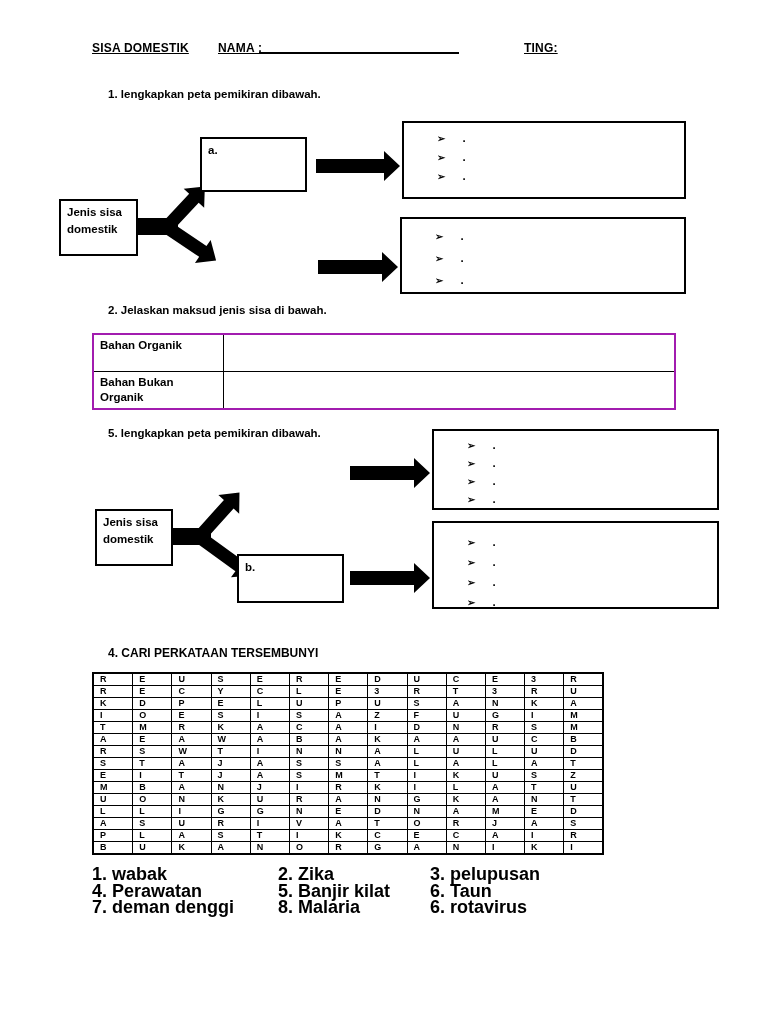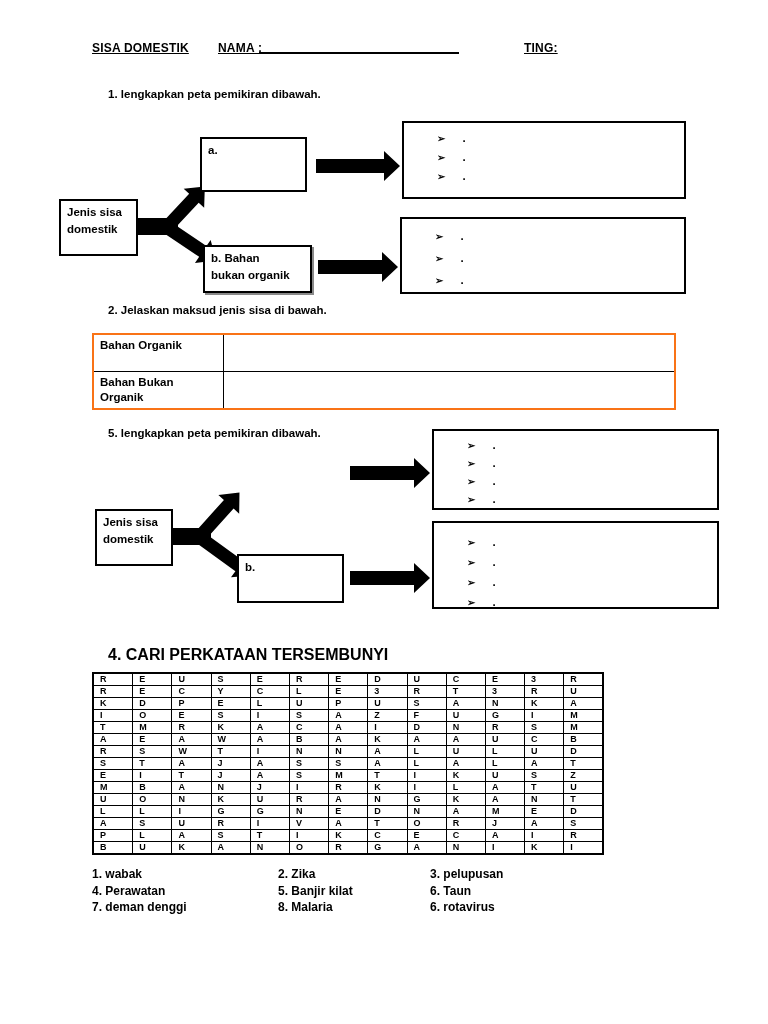--- a/index.html
+++ b/index.html
@@ -29,30 +29,30 @@
   .q1bb1 .brow:first-child{margin-top:4px;}
   .q1bb2 .brow{height:22px;line-height:22px;}
   .q1bb2 .brow:first-child{margin-top:5px;}
   .q3bb1 .brow{height:18px;line-height:18px;}
   .q3bb1 .brow:first-child{margin-top:4px;}
   .q3bb2 .brow{height:20px;line-height:20px;}
   .q3bb2 .brow:first-child{margin-top:8px;}
   
   .arrow-layer{position:absolute;left:0;top:0;width:768px;height:1024px;z-index:1;pointer-events:none;}
   
-  .def-table{position:absolute;left:92px;top:333px;width:584px;border-collapse:collapse;border:2px solid #f97316;z-index:3;}
+  .def-table{position:absolute;left:92px;top:333px;width:584px;border-collapse:collapse;border:2px solid #a21caf;z-index:3;}
   .def-table td{border:1px solid #000;vertical-align:top;font-size:11.5px;line-height:15px;}
   .def-table td.term{width:130px;padding:3px 32px 3px 6px;box-sizing:border-box;}
   .def-table tr:nth-child(1) td{height:34px;}
   .def-table tr:nth-child(2) td{height:33px;margin-top:24px;}
   
   .ws-table{position:absolute;left:92px;top:672px;border-collapse:collapse;border:2px solid #000;table-layout:fixed;z-index:3;}
   .ws-table td{border:1px solid #000;width:32.2px;height:11px;font-size:9px;line-height:11px;padding:0 0 0 6px;box-sizing:content-box;}
   
-  .answers{position:absolute;left:92px;top:866px;width:480px;display:grid;grid-template-columns:186px 152px 1fr;font-size:12px;line-height:16.5px;z-index:3;}
+  .answers{position:absolute;left:92px;top:866px;width:480px;display:grid;grid-template-columns:186px 152px 1fr;font-size:18px;line-height:16.5px;z-index:3;}
 </style>
 </head>
 <body>
 
 <div class="page">
 
   <div class="abs hdr hdr-title">SISA DOMESTIK</div>
   <div class="abs hdr hdr-nama">NAMA :</div>
   <div class="abs hdr-line"></div>
   <div class="abs hdr hdr-ting">TING:</div>
@@ -63,26 +63,20 @@
     <div class="pad">
       <div>Jenis sisa</div>
       <div>domestik</div>
     </div>
   </div>
 
   <div class="dbox" style="left:200px;top:137px;width:107px;height:55px;">
     <div class="pad">a.</div>
   </div>
 
-  <div class="dbox shadow" style="left:203px;top:245px;width:109px;height:48px;">
-    <div class="pad">
-      <div>b. Bahan</div>
-      <div>bukan organik</div>
-    </div>
-  </div>
 
   <div class="bbox q1bb1" style="left:402px;top:121px;width:284px;height:78px;">
 
   <div class="brow">
       <span class="bglyph">➢</span><span class="bdot">.</span>
     </div>
       <div class="brow">
       <span class="bglyph">➢</span><span class="bdot">.</span>
     </div>
       <div class="brow">
@@ -156,21 +150,21 @@
       <span class="bglyph">➢</span><span class="bdot">.</span>
     </div>
       <div class="brow">
       <span class="bglyph">➢</span><span class="bdot">.</span>
     </div>
       <div class="brow">
       <span class="bglyph">➢</span><span class="bdot">.</span>
     </div>
     </div>
 
-  <div class="abs qlabel" style="left:92px;top:646px;font-size:16px;">4. CARI PERKATAAN TERSEMBUNYI</div>
+  <div class="abs qlabel" style="left:92px;top:646px;font-size:12px;">4. CARI PERKATAAN TERSEMBUNYI</div>
 
   <table class="ws-table">
     <tbody>
         <tr>
           <td>R</td>
           <td>E</td>
           <td>U</td>
           <td>S</td>
           <td>E</td>
           <td>R</td>

